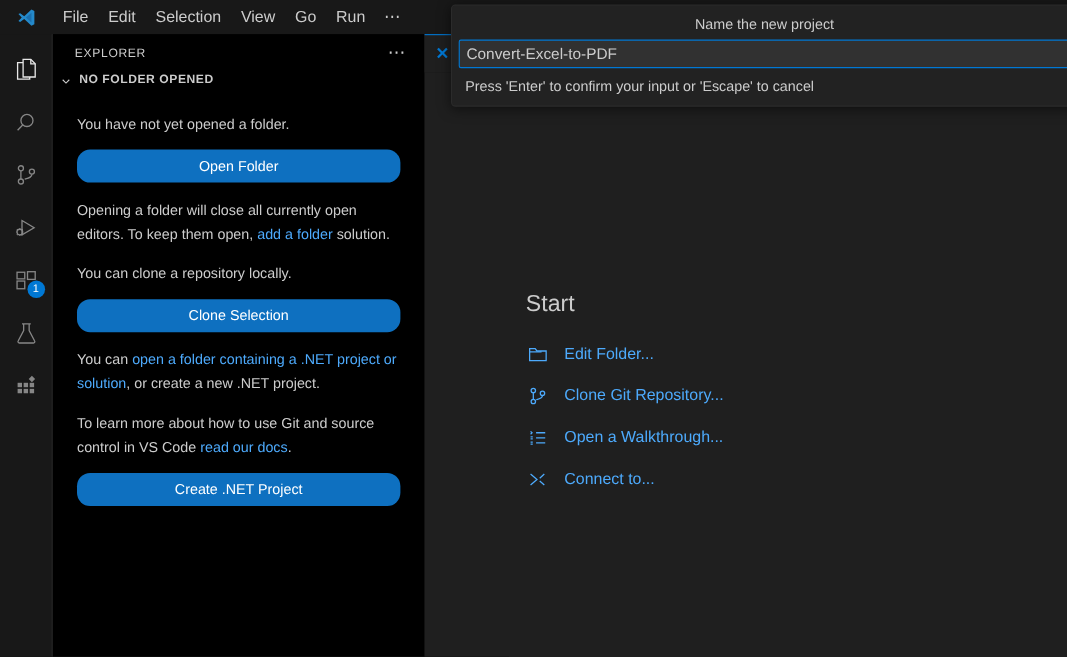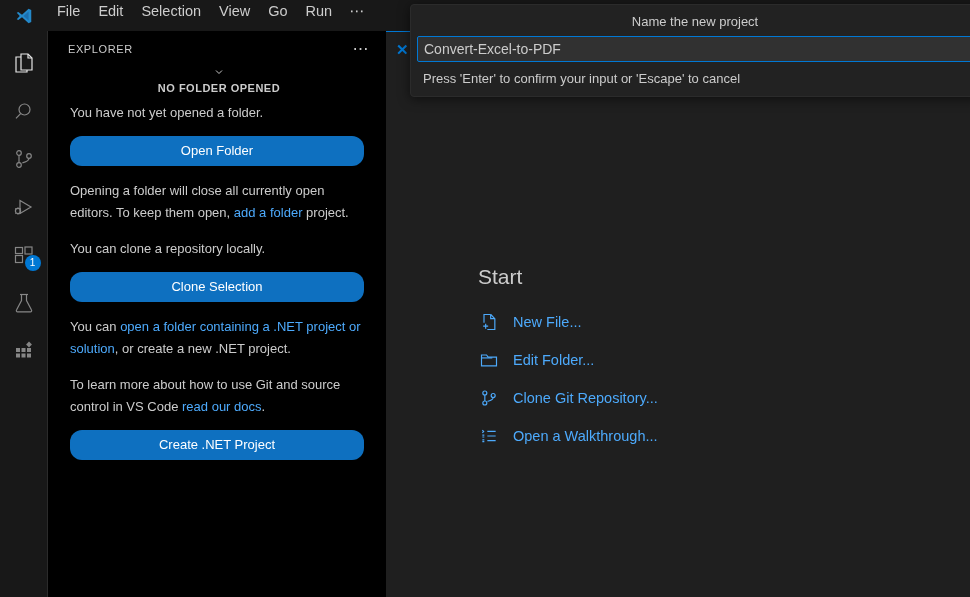--- a/index.html
+++ b/index.html
@@ -15,21 +15,21 @@
   
   .titlebar {
     position: absolute; top: 0; left: 0; width: 970px; height: 31px;
     background: #181818;
     display: flex; align-items: center;
   }
   .vscode-logo {
     width: 48px; height: 31px;
     display: flex; align-items: center; justify-content: center;
   }
-  .menu-list { display: flex; align-items: flex-start; height: 31px; }
+  .menu-list { display: flex; align-items: center; height: 31px; }
   .menu-item {
     padding: 0 9px; height: 22px; line-height: 22px;
     font-size: 14.5px; color: #cccccc; cursor: default;
     white-space: nowrap;
   }
   .menu-item.dots { letter-spacing: 1.5px; font-size: 15px; padding: 0 8px; }
 
   
   .activitybar {
     position: absolute; top: 31px; left: 0; width: 48px; height: 566px;
@@ -66,22 +66,22 @@
   }
   .sidebar-title-text {
     font-size: 11px; letter-spacing: .6px; color: #cccccc;
     text-transform: uppercase;
   }
   .sidebar-actions {
     color: #cccccc; font-size: 16px; letter-spacing: 1.6px;
     padding: 0 8px; cursor: pointer; line-height: 12px;
   }
   .section-header {
-    height: 22px; display: flex; align-items: center; gap: 4px;
-    padding-left: 4px; cursor: pointer; flex-direction: column;
+    height: 22px; display: flex; align-items: flex-start; gap: 4px;
+    padding-left: 4px; cursor: pointer;
   }
   .chevron { width: 16px; height: 16px; display: flex; align-items: center; justify-content: center; color: #cccccc; }
   .section-title {
     font-size: 11px; font-weight: bold; letter-spacing: .5px;
     color: #cccccc; text-transform: uppercase;
   }
   .sb-body { padding: 0 22px; }
   .sb-para {
     font-size: 13px; line-height: 22px; color: #cccccc;
     margin: 14px 0 0 0;
@@ -279,21 +279,21 @@
       </span>
       <span class="section-title">NO FOLDER OPENED</span>
     </div>
 
     <div class="sb-body">
 
       <p class="sb-para">You have not yet opened a folder.</p>
 
       <button class="sb-button">Open Folder</button>
 
-      <p class="sb-para"><span>Opening a folder will close all currently open editors. To keep them open, </span><span class="sb-link">add a folder</span><span> project.</span></p>
+      <p class="sb-para"><span>Opening a folder will close all currently open editors. To keep them open, </span><span class="sb-link">add a folder</span><span> solution.</span></p>
 
       <p class="sb-para">You can clone a repository locally.</p>
 
       <button class="sb-button">Clone Selection</button>
 
       <p class="sb-para"><span>You can </span><span class="sb-link">open a folder containing a .NET project or solution</span><span>, or create a new .NET project.</span></p>
 
       <p class="sb-para"><span>To learn more about how to use Git and source control in VS Code </span><span class="sb-link">read our docs</span><span>.</span></p>
 
       <button class="sb-button">Create .NET Project</button>
@@ -306,31 +306,20 @@
     <div class="tabbar">
       <div class="tab">
         <span class="tab-close">✕</span>
       </div>
     </div>
 
     <div class="welcome">
       <div class="start-block">
         <div class="start-title">Start</div>
 
-        <div class="start-item">
-          <span class="start-icon">
-            <svg width="20" height="20" viewBox="0 0 24 24" fill="none" stroke="currentColor" stroke-width="1.4">
-              <path d="M14 3H6v10"></path>
-              <path d="M14 3l5 5v13H10"></path>
-              <path d="M14 3v5h5"></path>
-              <path d="M5 17h6M8 14v6"></path>
-            </svg>
-          </span>
-          <span class="start-label">New File...</span>
-        </div>
 
 
         <div class="start-item">
           <span class="start-icon">
             <svg width="20" height="20" viewBox="0 0 24 24" fill="none" stroke="currentColor" stroke-width="1.4">
               <path d="M3 19V6h6l2 2.5h10V19H3z"></path>
               <path d="M3 9.5h13"></path>
             </svg>
           </span>
           <span class="start-label">Edit Folder...</span>
@@ -354,20 +343,29 @@
             <svg width="20" height="20" viewBox="0 0 24 24" fill="none" stroke="currentColor" stroke-width="1.4">
               <path d="M10 6.5h10M10 12h10M10 17.5h10"></path>
               <path d="M4 5l1.6 1.6L4 8.2"></path>
               <path d="M4 11h2.4M4 13.2h2.4"></path>
               <path d="M4 16.6h2.4M4 18.8h2.4"></path>
             </svg>
           </span>
           <span class="start-label">Open a Walkthrough...</span>
         </div>
 
+        <div class="start-item">
+          <span class="start-icon">
+            <svg width="20" height="20" viewBox="0 0 24 24" fill="none" stroke="currentColor" stroke-width="1.4">
+              <path d="M4 6l7 6-7 6"></path>
+              <path d="M19 6l-5 4.5M14 13.5l5 4.5"></path>
+            </svg>
+          </span>
+          <span class="start-label">Connect to...</span>
+        </div>
 
       </div>
     </div>
   </div>
 
   <div class="quick-input">
     <div class="qi-title">Name the new project</div>
     <input class="qi-input" type="text" value="Convert-Excel-to-PDF" style="">
     <div class="qi-message">Press 'Enter' to confirm your input or 'Escape' to cancel</div>
   </div>

